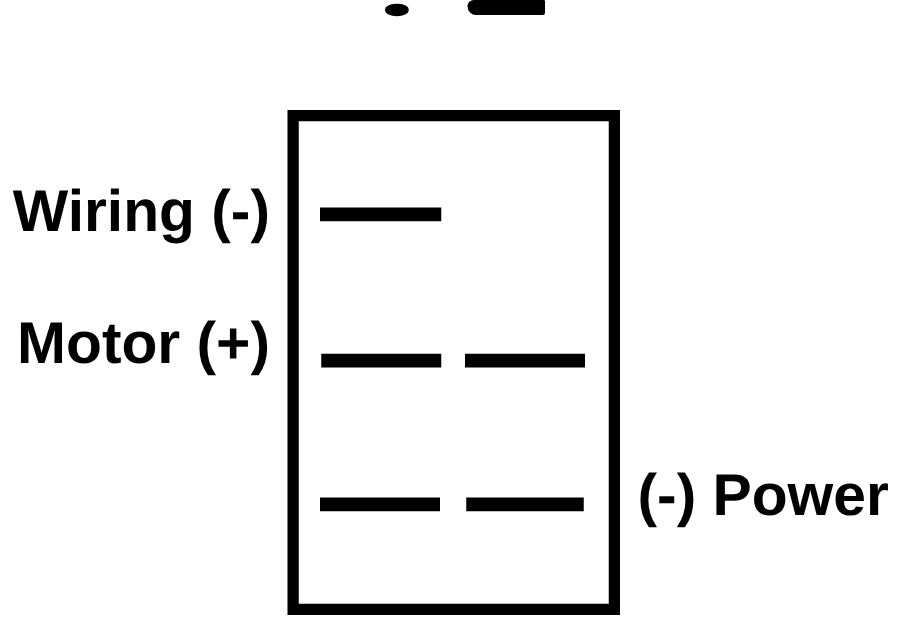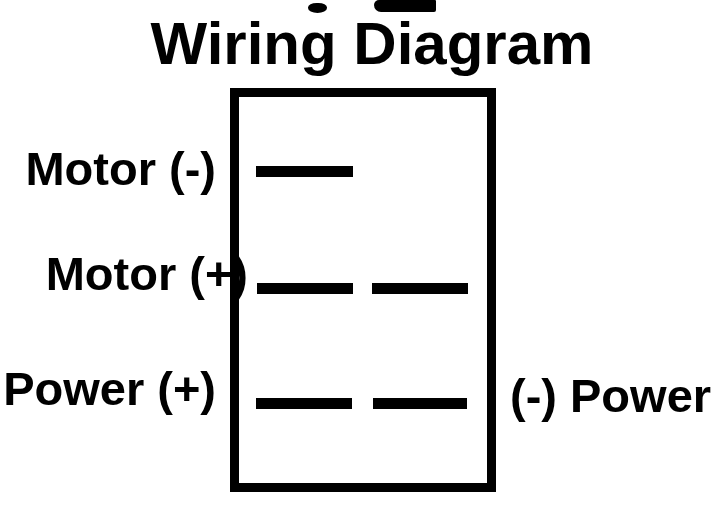--- a/index.html
+++ b/index.html
@@ -59,21 +59,21 @@
     line-height: 1;
     white-space: nowrap;
     color: #000000;
   }
   .label.left {
     left: 0;
     width: 216px;
     text-align: right;
   }
   .label.left.row1 { top: 145px; }
-  .label.left.row2 { top: 250px; padding-left: 32px; }
+  .label.left.row2 { top: 250px; }
   .label.left.row3 { top: 365px; }
   .label.right {
     left: 510px;
     text-align: left;
   }
   .label.right.row2 { top: 262px; }
   .label.right.row3 { top: 372px; }
   .artifact {
     position: absolute;
     background: #000000;
@@ -88,29 +88,27 @@
   }
 </style>
 </head>
 <body>
 
 <div class="canvas">
 
   <div class="artifact a1"></div>
   <div class="artifact a2"></div>
 
-  <h1 class="title">Wiring Diagram</h1>
 
   <div class="switch-box"></div>
 
   <div class="bar r1"></div>
   <div class="bar r2a"></div>
   <div class="bar r2b"></div>
   <div class="bar r3a"></div>
   <div class="bar r3b"></div>
 
-  <div class="label left row1">Motor (-)</div>
+  <div class="label left row1">Wiring (-)</div>
   <div class="label left row2">Motor (+)</div>
-  <div class="label left row3">Power (+)</div>
 
   <div class="label right row3">(-) Power</div>
 
 </div>
 
 </body></html>

